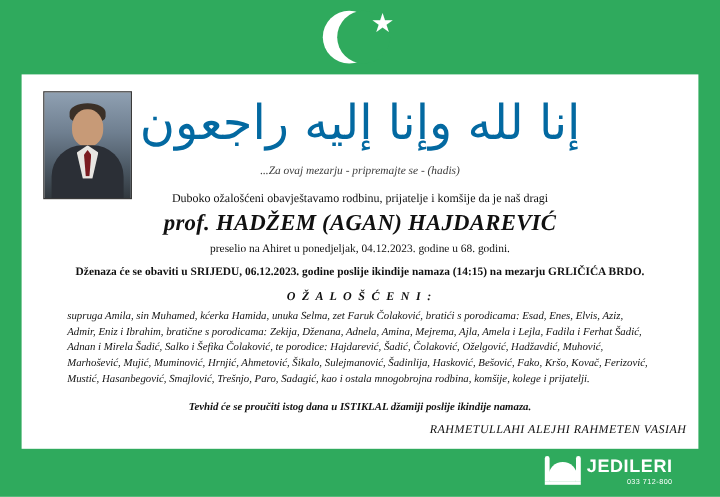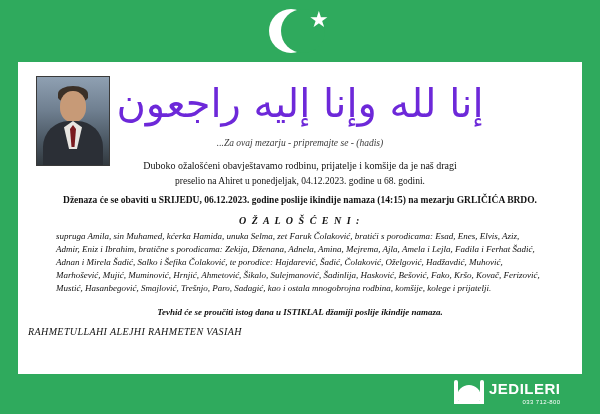--- a/index.html
+++ b/index.html
@@ -139,21 +139,21 @@
     text-align: center;
     margin-top: 2px;
     height: 62px;
     display: flex;
     align-items: center;
     justify-content: center;
   }
   .calligraphy .glyph {
     font-family: "DejaVu Sans", sans-serif;
     font-size: 40px;
-    color: #6d28d9;
+    color: #0369a1;
     letter-spacing: -2px;
     line-height: 1;
   }
 
   .hadith {
     text-align: center;
     font-size: 9.5px;
     color: #3a3a3a;
     font-style: italic;
     margin-top: 4px;
@@ -214,21 +214,21 @@
   .tevhid {
     text-align: center;
     font-size: 9px;
     font-style: italic;
     font-weight: bold;
     color: #111;
     margin-top: 12px;
   }
 
   .rahmetullahi {
-    text-align: left;
+    text-align: right;
     font-size: 10px;
     font-style: italic;
     color: #111;
     margin-top: 9px;
     letter-spacing: 0.4px;
     font-family: Liberation Serif, serif;
   }
 
   
   .footer {
@@ -325,20 +325,21 @@
   </div>
 
   <div class="calligraphy">
     <span class="glyph">إنا لله وإنا إليه راجعون</span>
   </div>
 
   <div class="hadith">...Za ovaj mezarju - pripremajte se - (hadis)</div>
 
   <div class="intro">Duboko ožalošćeni obavještavamo rodbinu, prijatelje i komšije da je naš dragi</div>
 
+  <div class="name">prof. HADŽEM (AGAN) HAJDAREVIĆ</div>
 
   <div class="passed">preselio na Ahiret u ponedjeljak, 04.12.2023. godine u 68. godini.</div>
 
   <div class="funeral">Dženaza će se obaviti u SRIJEDU, 06.12.2023. godine poslije ikindije namaza (14:15) na mezarju GRLIČIĆA BRDO.</div>
 
   <div class="mourners-title">O Ž A L O Š Ć E N I :</div>
 
   <div class="mourners-body">supruga Amila, sin Muhamed, kćerka Hamida, unuka Selma, zet Faruk Čolaković, bratići s porodicama: Esad, Enes, Elvis, Aziz, Admir, Eniz i Ibrahim, bratične s porodicama: Zekija, Dženana, Adnela, Amina, Mejrema, Ajla, Amela i Lejla, Fadila i Ferhat Šadić, Adnan i Mirela Šadić, Salko i Šefika Čolaković, te porodice: Hajdarević, Šadić, Čolaković, Oželgović, Hadžavdić, Muhović, Marhošević, Mujić, Muminović, Hrnjić, Ahmetović, Šikalo, Sulejmanović, Šadinlija, Hasković, Bešović, Fako, Kršo, Kovač, Ferizović, Mustić, Hasanbegović, Smajlović, Trešnjo, Paro, Sadagić, kao i ostala mnogobrojna rodbina, komšije, kolege i prijatelji.</div>
 
   <div class="tevhid">Tevhid će se proučiti istog dana u ISTIKLAL džamiji poslije ikindije namaza.</div>

